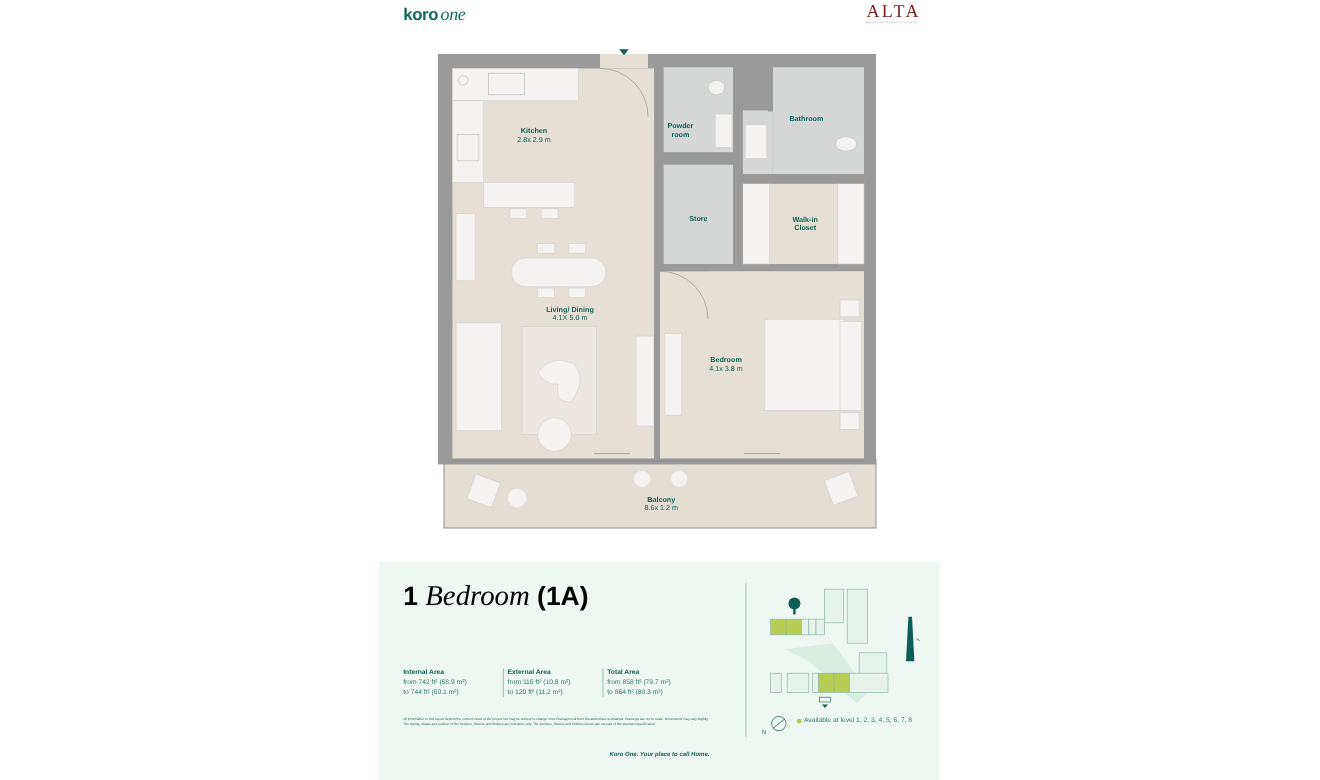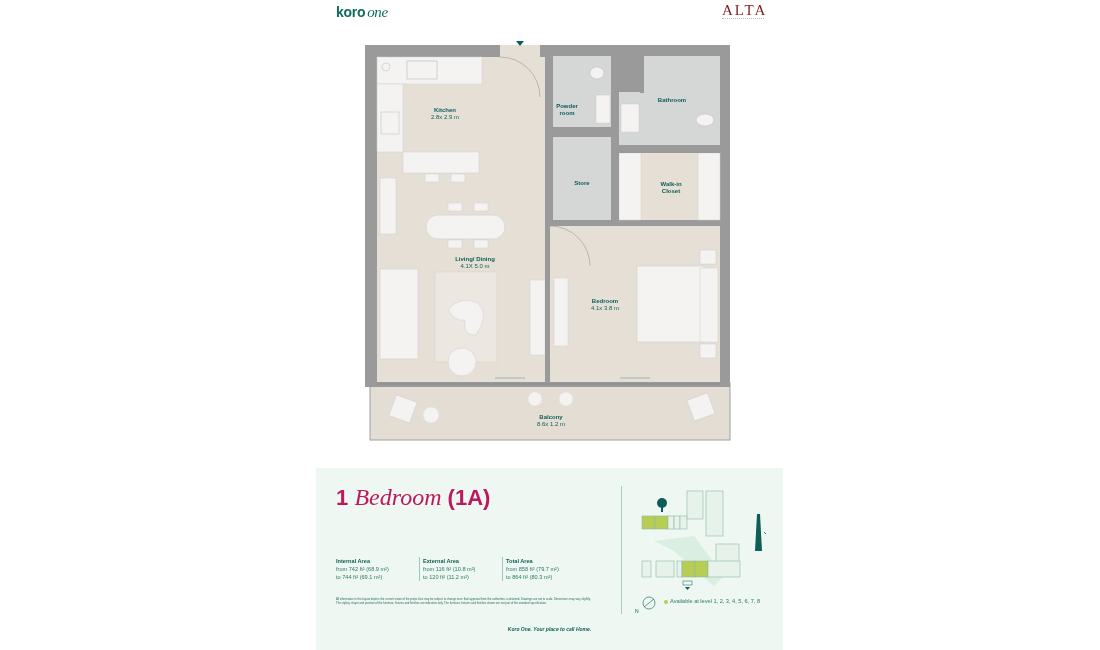--- a/index.html
+++ b/index.html
@@ -9,21 +9,21 @@
   .logo-koro{position:absolute;left:336px;top:4px;font-weight:bold;font-size:14px;color:#0f6b5c;letter-spacing:-0.3px;}
   .logo-koro .one{font-family:"Liberation Serif",serif;font-style:italic;font-weight:normal;font-size:15px;margin-left:2px;}
   .logo-alta{position:absolute;left:722px;top:2px;font-family:"Liberation Serif",serif;font-size:15px;color:#7f1d1d;letter-spacing:2px;}
   .logo-alta-sub{position:absolute;left:722px;top:18px;width:42px;height:2px;border-top:1px dotted #bbb;}
   
   .plan{position:absolute;left:0;top:0;width:1100px;height:460px;}
   .rlabel{position:absolute;font-size:6px;font-weight:bold;color:#0e5e57;text-align:center;line-height:7px;white-space:nowrap;transform:translateX(-50%);}
   .rlabel .dim{display:block;font-weight:normal;}
   
   .panel{position:absolute;left:316px;top:468px;width:467px;height:182px;background:#eef7f1;}
-  .title{position:absolute;left:20px;top:16px;font-size:22px;font-weight:bold;color:#be185d;white-space:nowrap;}
+  .title{position:absolute;left:20px;top:16px;font-size:22px;font-weight:bold;color:#000000;white-space:nowrap;}
   .title .it{font-family:"Liberation Serif",serif;font-style:italic;font-weight:normal;font-size:24px;}
   .areas{position:absolute;left:20px;top:89px;display:flex;}
   .area{width:83px;padding-left:0;font-size:5.6px;line-height:8px;color:#2a7a6c;}
   .area + .area{border-left:1px solid #9fc7bb;padding-left:3px;}
   .area .h{font-weight:bold;color:#0e5e57;}
   .disclaimer{position:absolute;left:20px;top:130px;width:260px;font-size:2.8px;line-height:3.6px;color:#2a6a60;}
   .tagline{position:absolute;left:0;top:158px;width:467px;text-align:center;font-size:5px;font-weight:bold;font-style:italic;color:#0e5e57;}
   .divider{position:absolute;left:305px;top:18px;width:1px;height:128px;background:#a8cbc0;}
   .keyplan{position:absolute;left:318px;top:18px;width:140px;height:130px;}
   .avail{position:absolute;left:348px;top:130px;font-size:5.6px;color:#2a7a6c;white-space:nowrap;}

